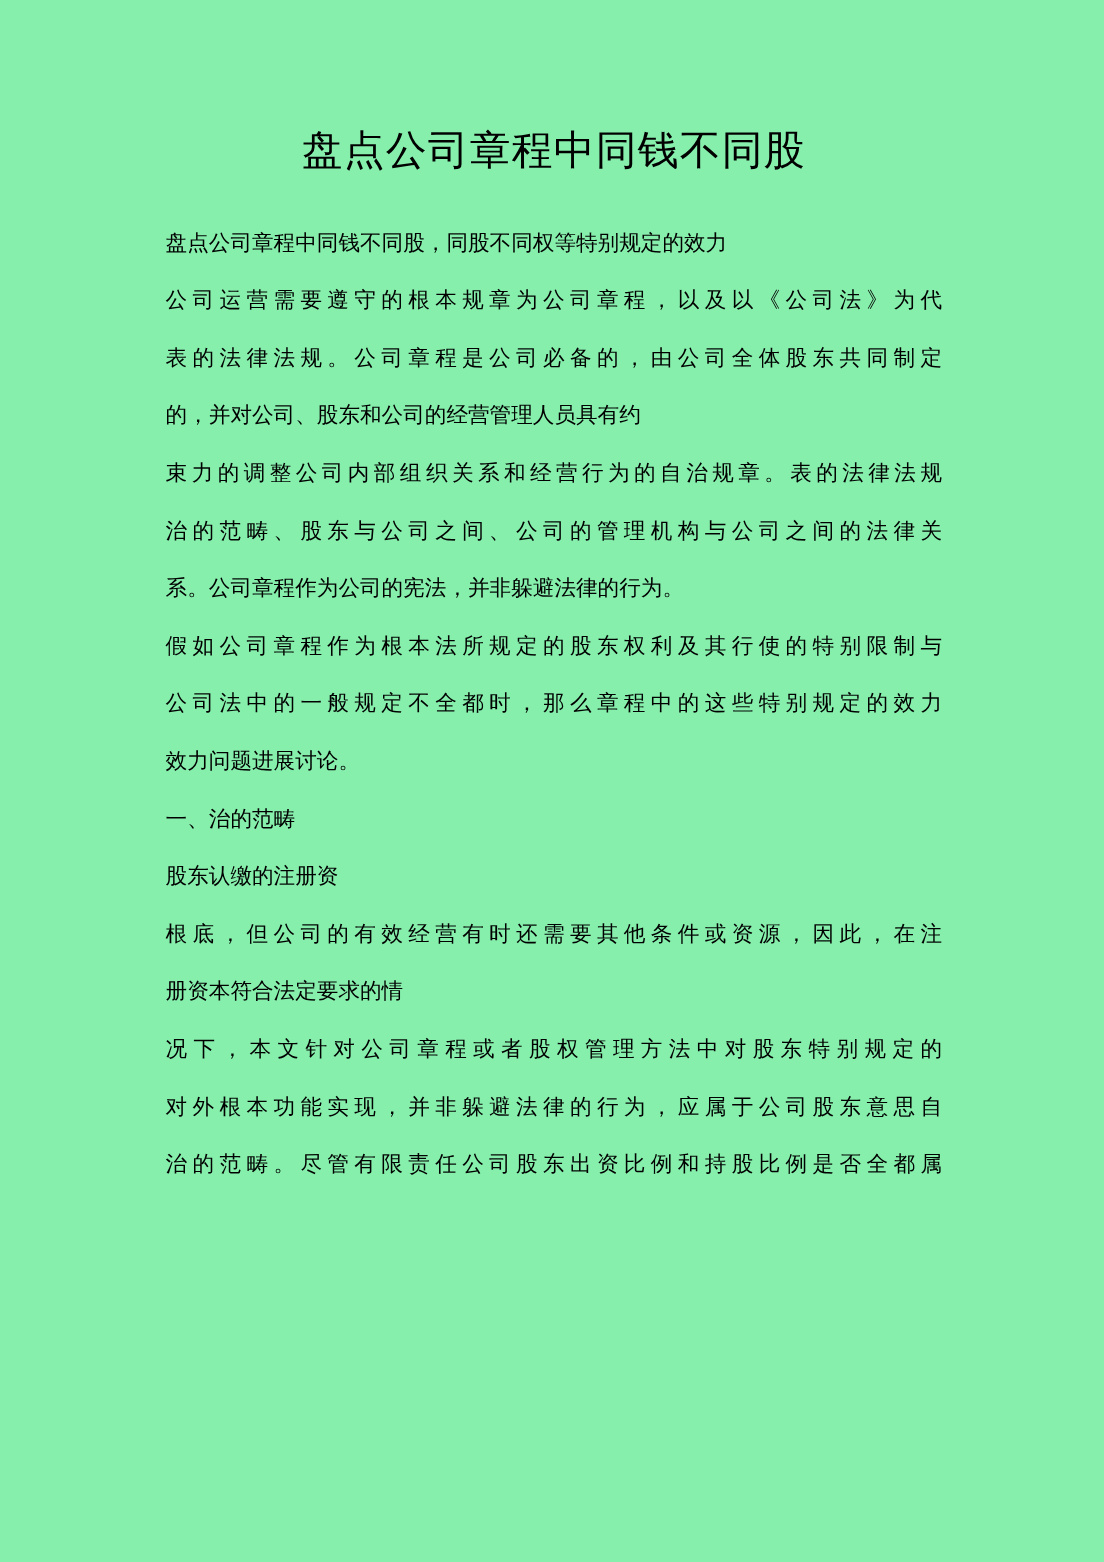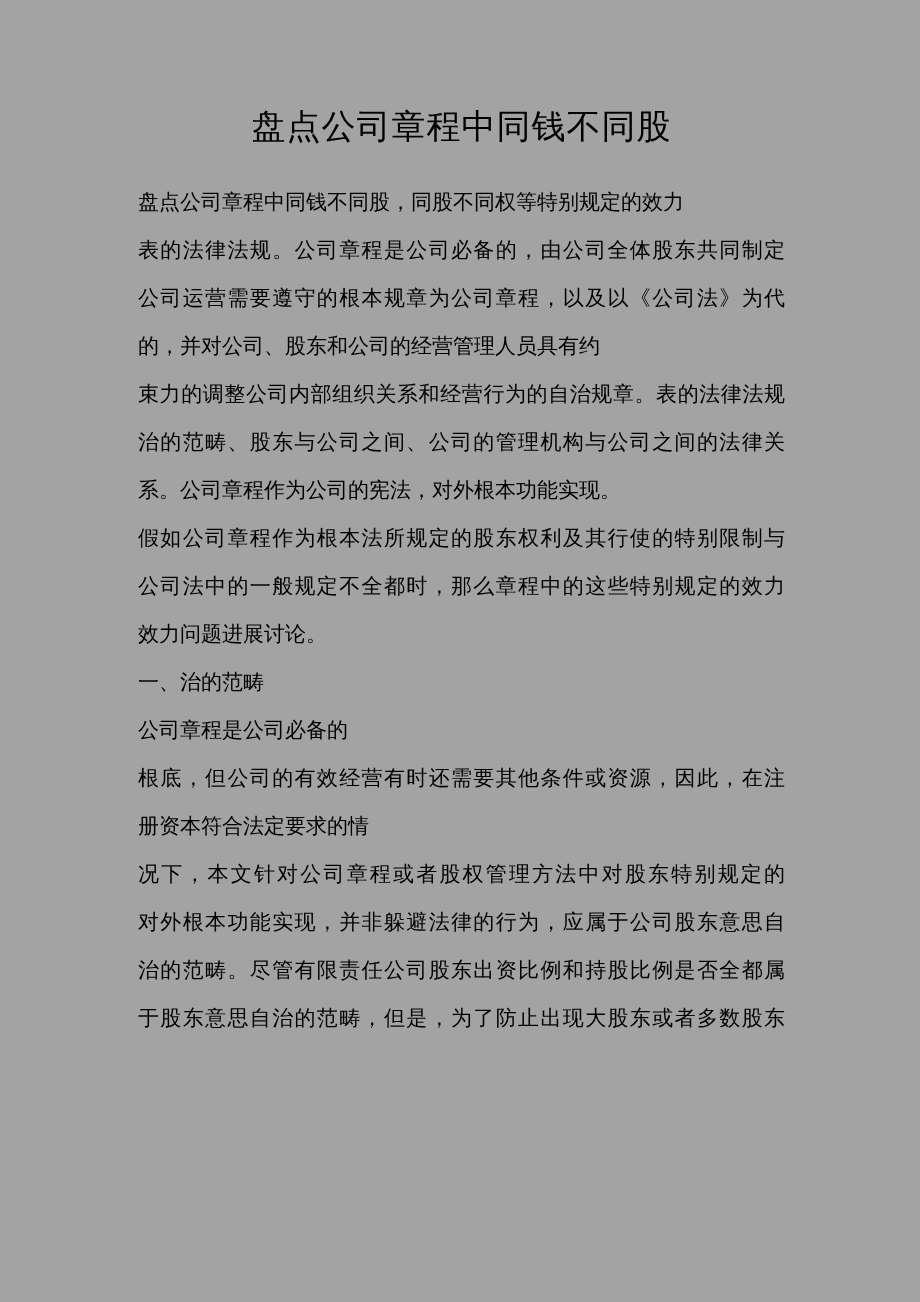--- a/index.html
+++ b/index.html
@@ -12,63 +12,62 @@
     height: 1302px;
     overflow: hidden;
     font-family: "Liberation Serif", "DejaVu Serif", serif;
     color: #000000;
   }
   .page {
     box-sizing: border-box;
     width: 920px;
     height: 1302px;
     padding: 102px 135px 0 138px;
-    background: #a3a3a3;
+    background: #86efac;
   }
   .doc-title {
     font-size: 34px;
     font-weight: normal;
     line-height: 50px;
     margin: 0 0 26px 0;
     text-align: center;
     letter-spacing: 1px;
     white-space: nowrap;
   }
   .doc-body {
     width: 647px;
   }
   .line {
-    font-size: 21px;
+    font-size: 18px;
     height: 48px;
     line-height: 48px;
     text-align: left;
   }
   .line.fill {
     text-align: justify;
     text-align-last: justify;
   }
 </style>
 </head>
 <body>
 
 <div class="page">
   <h1 class="doc-title">盘点公司章程中同钱不同股</h1>
   <div class="doc-body">
       <div class="line">盘点公司章程中同钱不同股，同股不同权等特别规定的效力</div>
+      <div class="line fill">公司运营需要遵守的根本规章为公司章程，以及以《公司法》为代</div>
       <div class="line fill">表的法律法规。公司章程是公司必备的，由公司全体股东共同制定</div>
-      <div class="line fill">公司运营需要遵守的根本规章为公司章程，以及以《公司法》为代</div>
       <div class="line">的，并对公司、股东和公司的经营管理人员具有约</div>
       <div class="line fill">束力的调整公司内部组织关系和经营行为的自治规章。表的法律法规</div>
       <div class="line fill">治的范畴、股东与公司之间、公司的管理机构与公司之间的法律关</div>
-      <div class="line">系。公司章程作为公司的宪法，对外根本功能实现。</div>
+      <div class="line">系。公司章程作为公司的宪法，并非躲避法律的行为。</div>
       <div class="line fill">假如公司章程作为根本法所规定的股东权利及其行使的特别限制与</div>
       <div class="line fill">公司法中的一般规定不全都时，那么章程中的这些特别规定的效力</div>
       <div class="line">效力问题进展讨论。</div>
       <div class="line">一、治的范畴</div>
-      <div class="line">公司章程是公司必备的</div>
+      <div class="line">股东认缴的注册资</div>
       <div class="line fill">根底，但公司的有效经营有时还需要其他条件或资源，因此，在注</div>
       <div class="line">册资本符合法定要求的情</div>
       <div class="line fill">况下，本文针对公司章程或者股权管理方法中对股东特别规定的</div>
       <div class="line fill">对外根本功能实现，并非躲避法律的行为，应属于公司股东意思自</div>
       <div class="line fill">治的范畴。尽管有限责任公司股东出资比例和持股比例是否全都属</div>
-      <div class="line fill">于股东意思自治的范畴，但是，为了防止出现大股东或者多数股东</div>
     </div>
 </div>
 
 </body></html>

